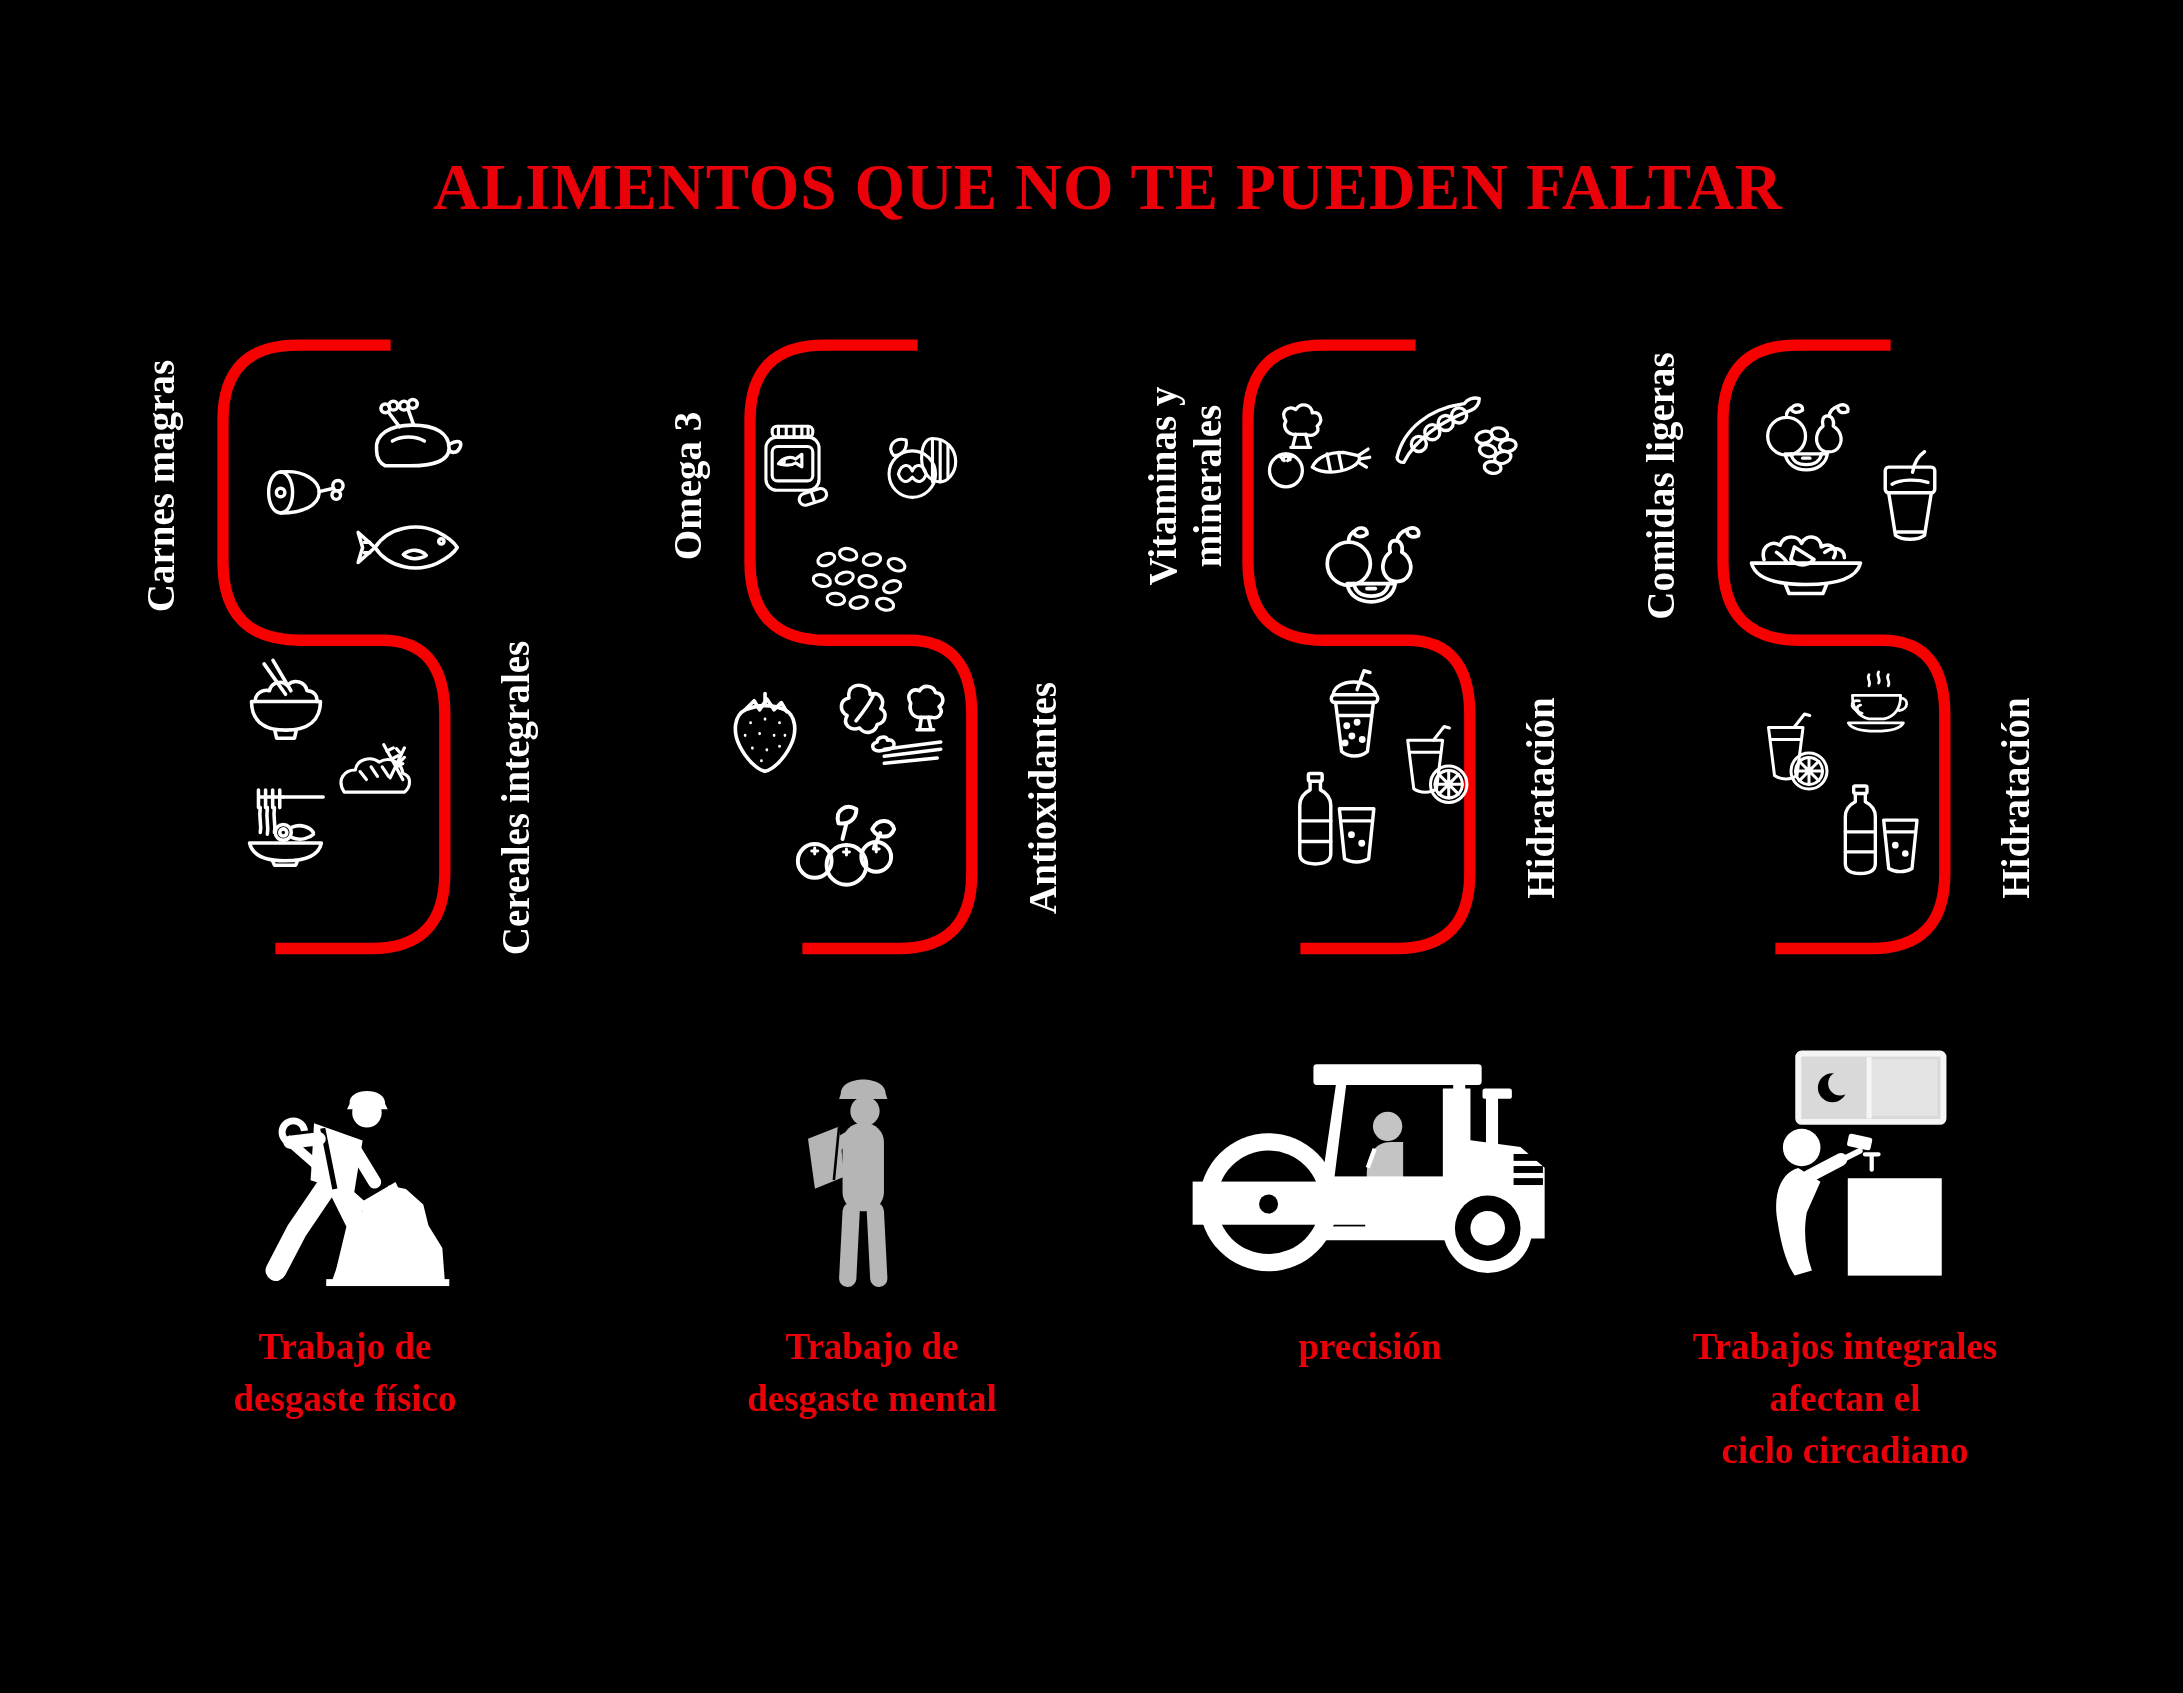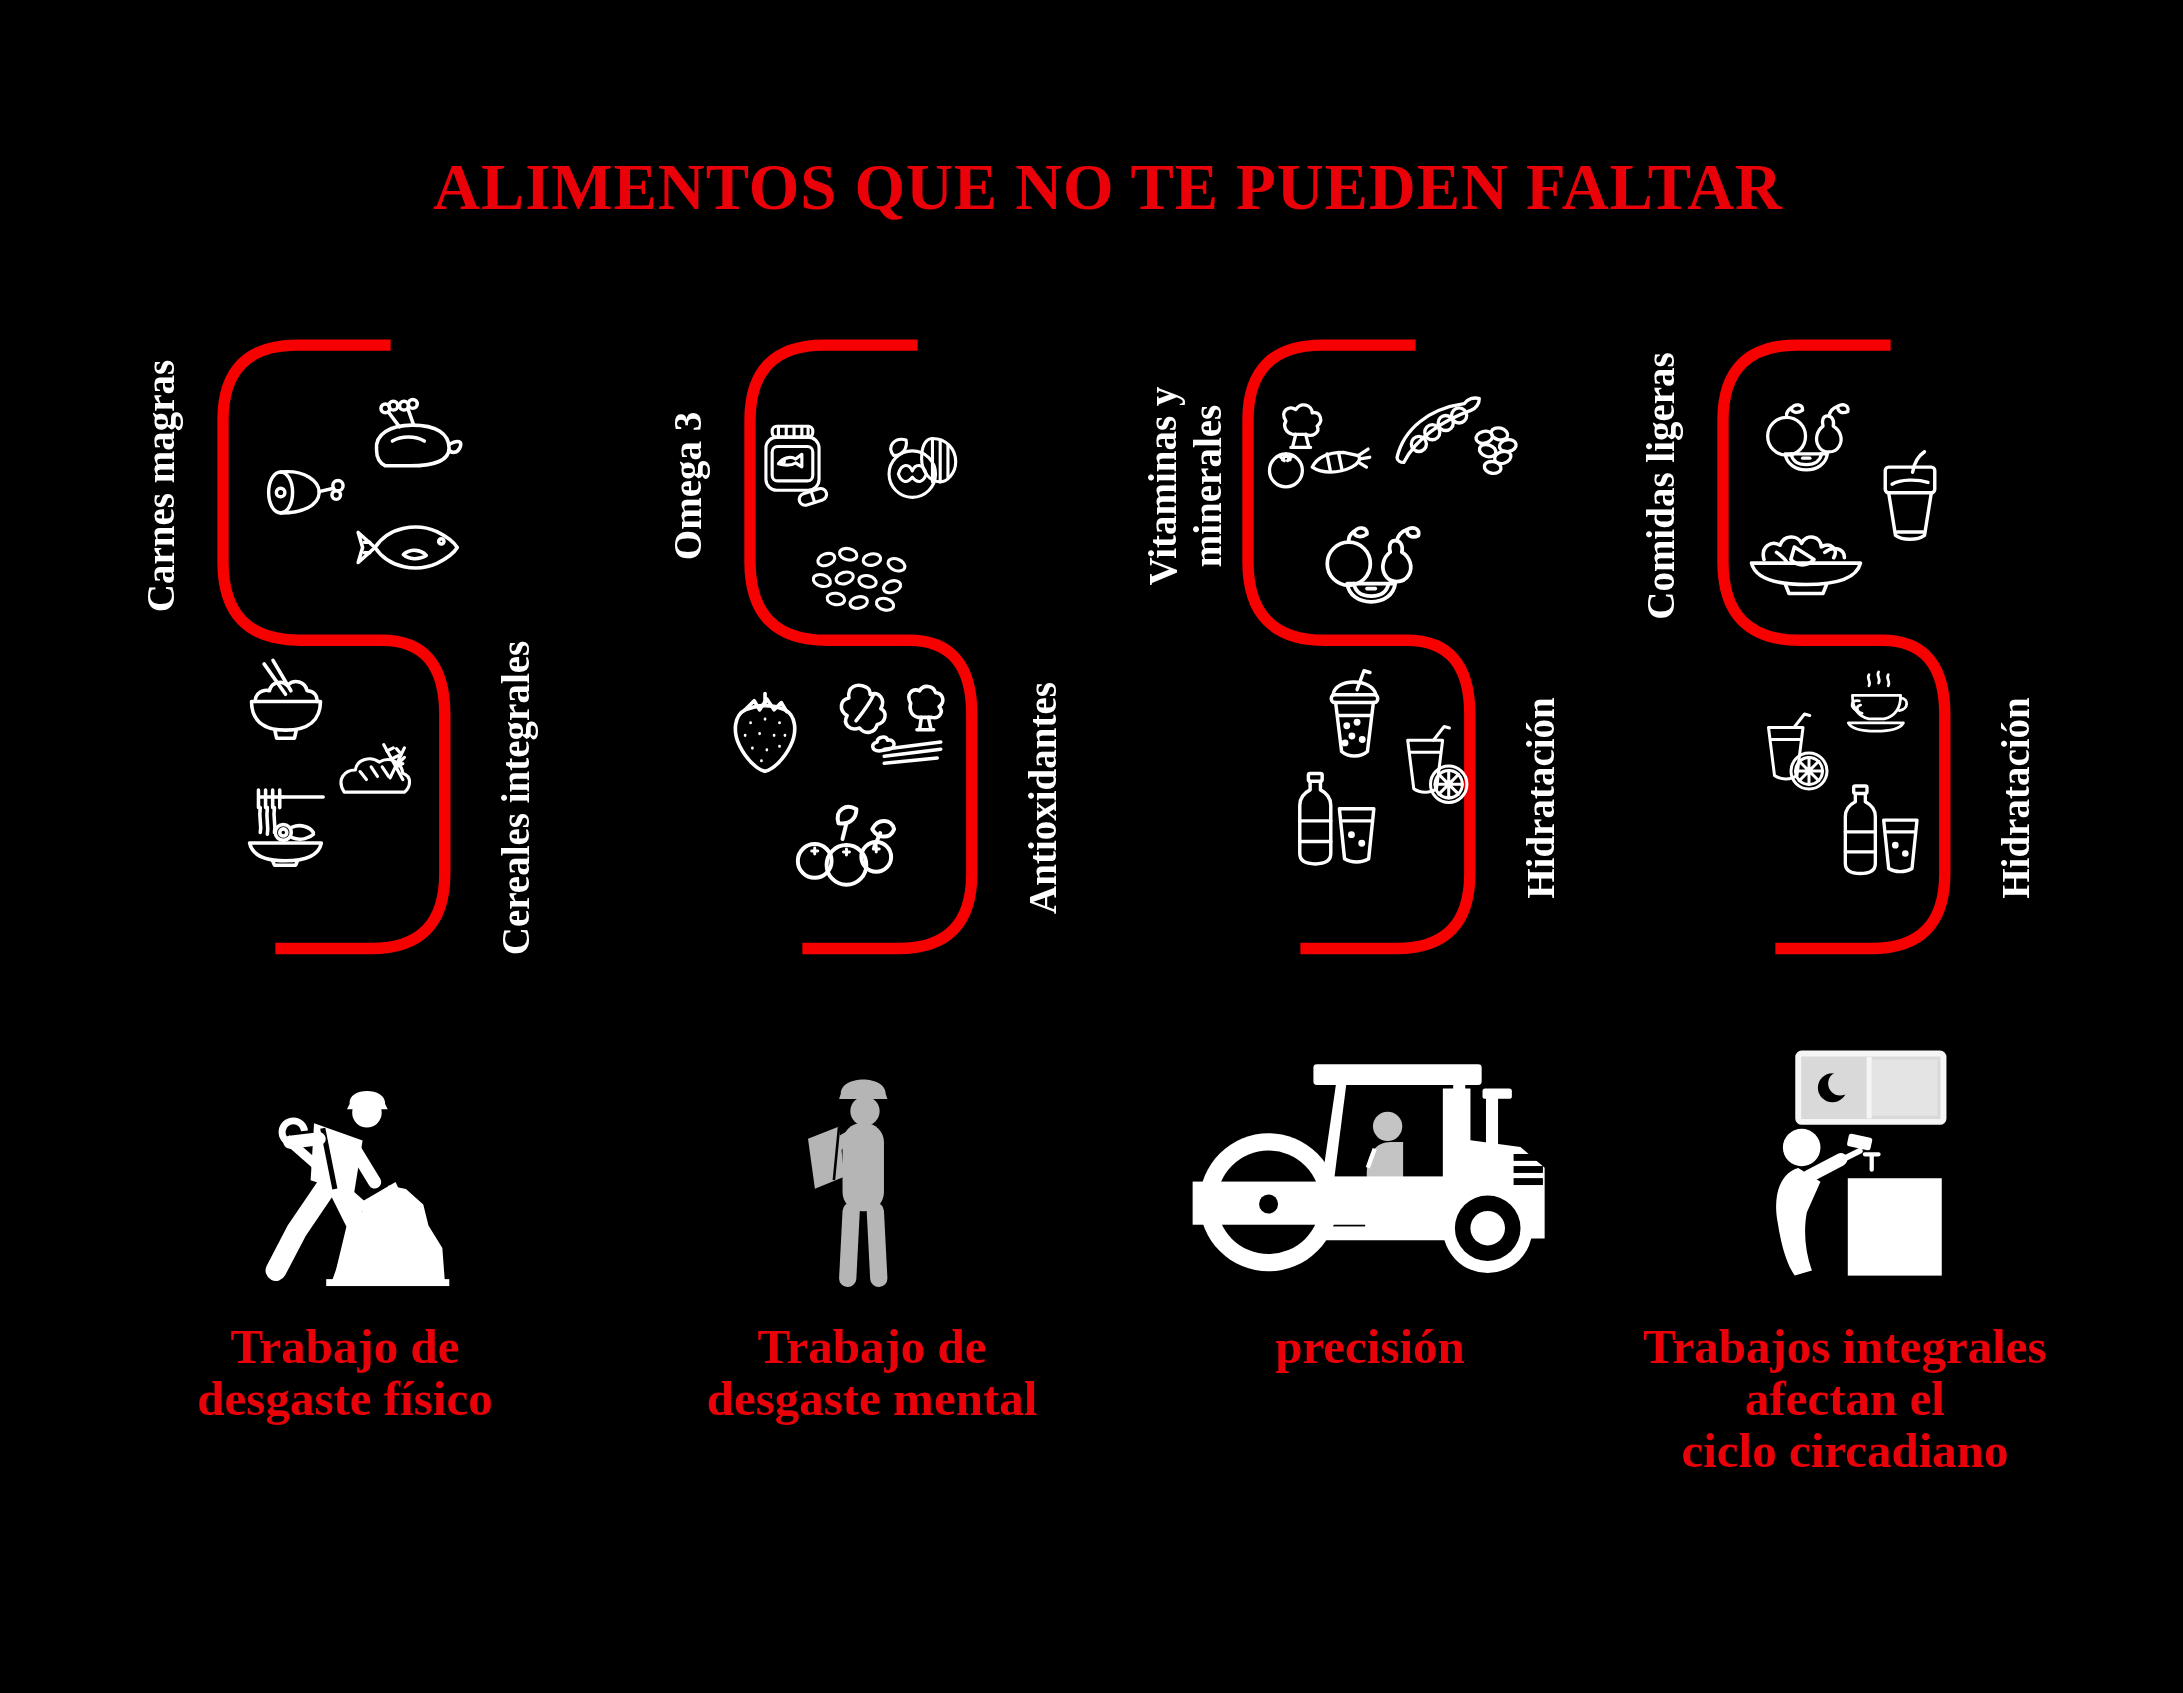--- a/index.html
+++ b/index.html
@@ -12,21 +12,21 @@
 
   .scurve{position:absolute;left:0;top:339px;width:245px;height:620px;overflow:visible;}
 
   .vlabel{position:absolute;color:#fff;font-weight:bold;font-size:39px;line-height:45px;
           white-space:nowrap;text-align:center;transform:translate(-50%,-50%) rotate(-90deg);}
   .vlabel span{display:block;}
   .top-label{left:-54px;top:486px;}
   .bottom-label{left:301px;top:798px;}
 
   .caption{position:absolute;left:131px;top:1321px;transform:translateX(-50%);
-           text-align:center;color:#e90008;font-weight:bold;font-size:49px;line-height:52px;
+           text-align:center;color:#e90008;font-weight:bold;font-size:37px;line-height:52px;
            white-space:nowrap;}
   .caption span{display:block;}
 
   .icon,.worker{position:absolute;overflow:visible;}
   
   .c1-ham{left:45px;top:454px;width:92px;height:77px}
   .c1-chicken{left:136px;top:395px;width:115px;height:93px}
   .c1-fish{left:138px;top:515px;width:115px;height:65px}
   .c1-rice{left:24.5px;top:655px;width:94px;height:93px}
   .c1-noodles{left:25px;top:770px;width:93px;height:108px}

